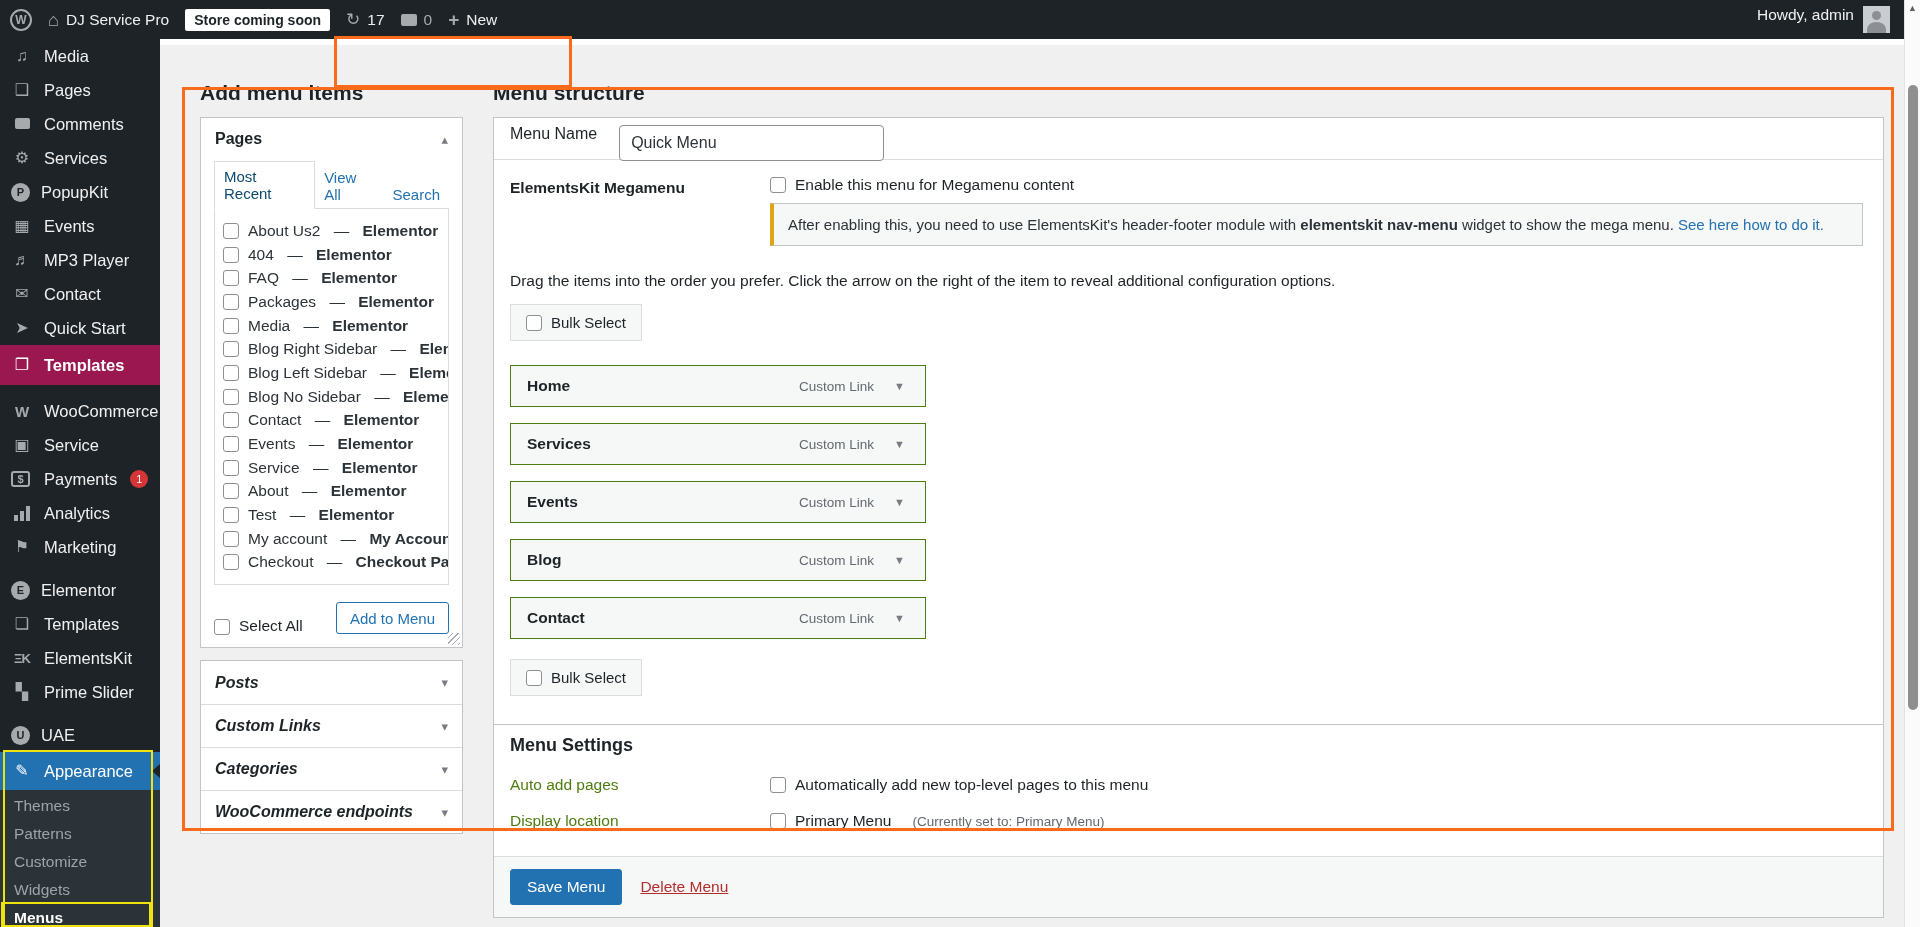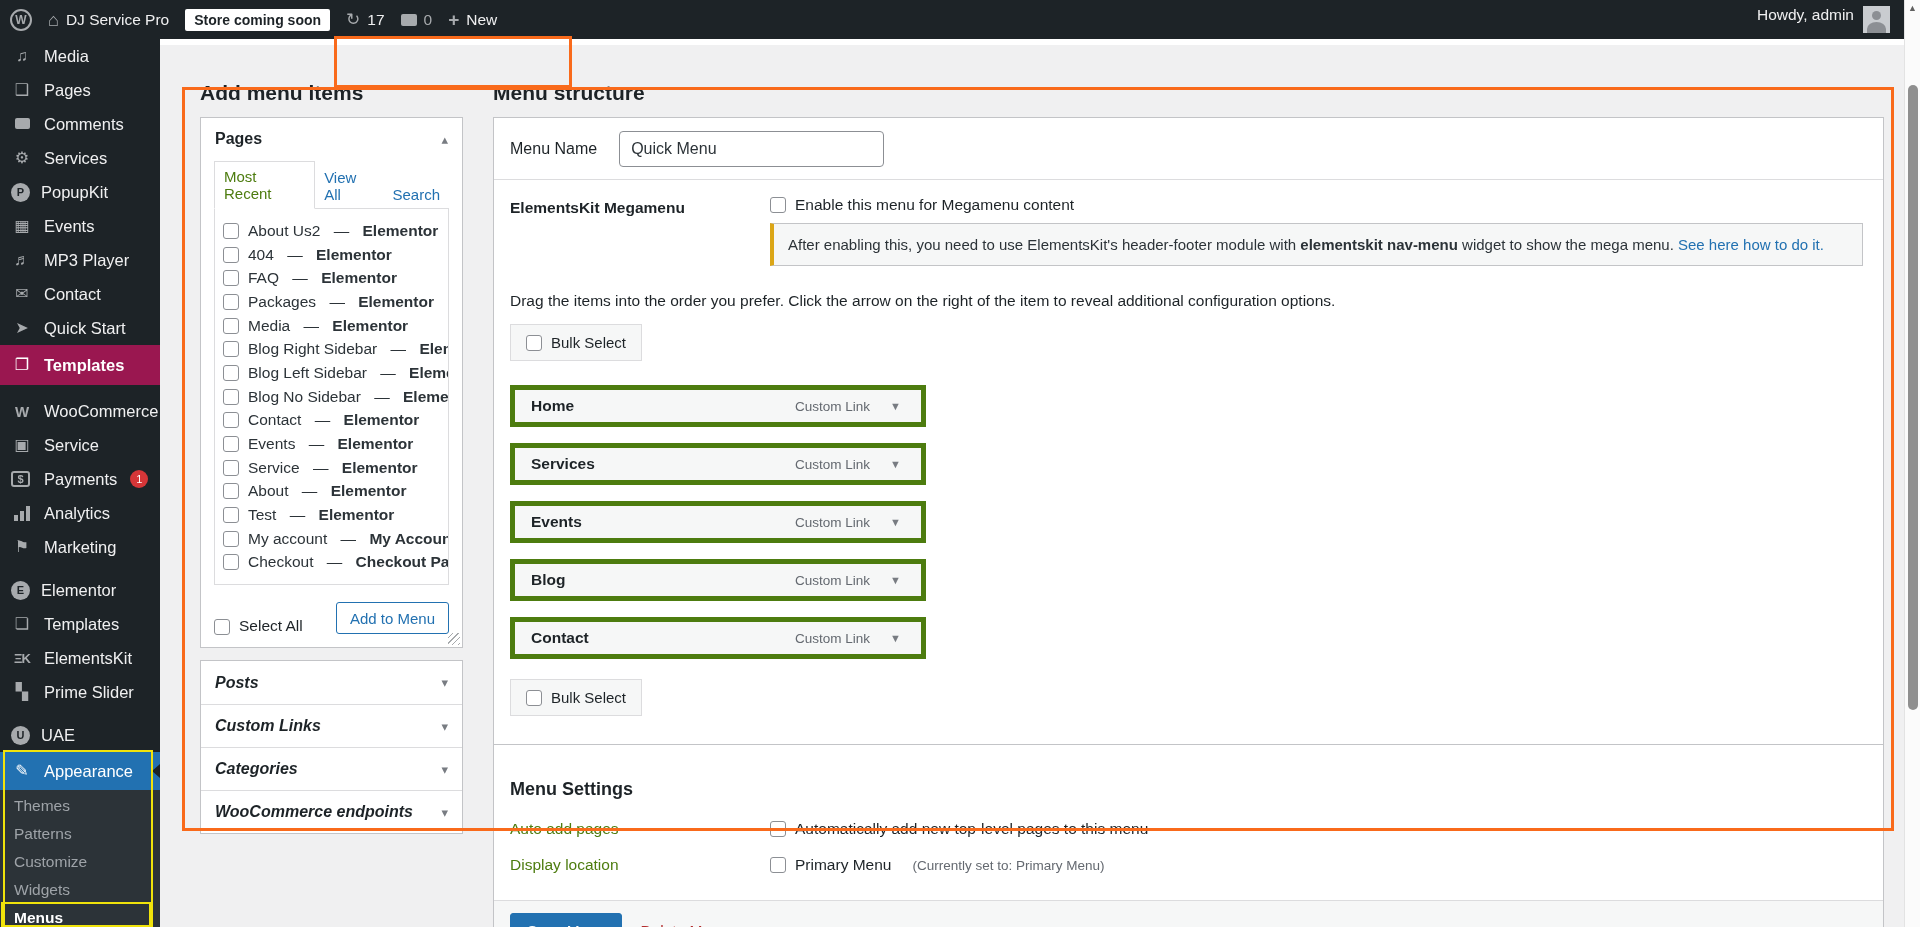--- a/index.html
+++ b/index.html
@@ -64,53 +64,53 @@
   h2.col-title { font-size:21px; font-weight:600; margin:36px 0 12px; color:#1d2327; }
 
   
   .left-col { width:263px; flex:0 0 263px; }
   .postbox { background:#fff; border:1px solid #c3c4c7; position:relative; }
   .postbox-header { display:flex; align-items:center; justify-content:space-between; padding:12px 14px; font-weight:600; font-size:16px; cursor:pointer; }
   .toggle { color:#787c82; font-size:13px; }
   .pages-body { padding:0 13px 12px; }
   .tabs { display:flex; align-items:flex-end; font-size:15px; position:relative; top:1px; }
   .tab { padding:6px 9px; color:#2271b1; cursor:pointer; }
-  .tab.active { background:#fff; border:1px solid #dcdcde; border-bottom:1px solid #fff; color:#4d7c0f; }
+  .tab.active { background:#fff; border:1px solid #dcdcde; border-bottom:1px solid #fff; color:#0c4a6e; }
   .listbox { border:1px solid #dcdcde; height:377px; padding:10px 8px; overflow:hidden; }
   .page-item { display:flex; align-items:center; gap:9px; height:23.7px; font-size:15.5px; color:#2c3338; white-space:nowrap; }
   .cb { width:16px; height:16px; border:1px solid #8c8f94; border-radius:3px; background:#fff; flex:0 0 16px; display:inline-block; cursor:pointer; }
   .psep { white-space:pre; }
   .ptype { font-weight:bold; }
   .pages-footer { display:flex; align-items:center; justify-content:space-between; margin-top:16px; }
   .selall { display:flex; align-items:flex-end; gap:9px; font-size:15.5px;margin-top:16px; }
   .resize-handle { position:absolute; right:2px; bottom:2px; width:12px; height:12px; background:repeating-linear-gradient(135deg, transparent 0 3px, #a7aaad 3px 4px); cursor:nwse-resize; }
   .accordions { margin-top:12px; background:#fff; border:1px solid #c3c4c7;font-style:italic; }
   .acc-row { display:flex; align-items:center; justify-content:space-between; padding:0 14px; height:43px; font-weight:600; font-size:16px; cursor:pointer; border-top:1px solid #dcdcde; }
   .acc-row:first-child { border-top:none; }
 
   
   .right-col { flex:1; }
   .menu-edit { background:#fff; border:1px solid #c3c4c7; }
-  .name-row { display:flex; align-items:center; gap:22px; padding:7px 16px; border-bottom:1px solid #dcdcde; height:62px; }
+  .name-row { display:flex; gap:22px; padding:7px 16px; border-bottom:1px solid #dcdcde; height:42px; }
   .menu-name-input { width:265px; height:36px; border:1px solid #8c8f94; border-radius:4px; padding:0 11px; font-size:16px; font-family:inherit; color:#2c3338; }
   .edit-body { padding:16px 16px 0; }
   .mm-row { display:flex; }
   .mm-label { width:260px; flex:0 0 260px; font-weight:bold; font-size:15.5px; padding-top:3px; }
   .mm-right { flex:1; margin-right:4px; }
   .cb-line { display:flex; align-items:center; gap:9px; font-size:15.5px; }
   .notice { margin-top:9px; border:1px solid #c3c4c7; border-left:4px solid #dba617; background:#f6f7f7; padding:12px 14px; font-size:15px; color:#2c3338; }
   .drag-hint { margin-top:26px; font-size:15.5px; }
   .bulk-chip { margin-top:14px; display:inline-flex; align-items:center; gap:9px; border:1px solid #dcdcde; background:#f6f7f7; padding:9px 15px; font-size:15px; cursor:pointer; }
   .ms-items { margin-top:24px; display:flex; flex-direction:column; gap:16px; width:416px; }
-  .ms-item { height:42px; background:#f6f7f7; border:5px solid #4d7c0f; display:flex; align-items:center; padding:12px 16px; cursor:grab; }
+  .ms-item { height:42px; background:#f6f7f7; border:1px solid #4d7c0f; display:flex; align-items:center; padding:12px 16px; cursor:grab; }
   .ms-item .ilabel { font-weight:600; font-size:15.5px; }
   .ms-item .itype { margin-left:auto; color:#646970; font-size:13.5px; }
   .ms-item .iarrow { color:#787c82; font-size:11px; margin:0 4px 0 20px; cursor:pointer; }
   .chip2 { margin-top:20px; }
-  .menu-settings { margin:28px -16px 0; border-top:1px solid #c3c4c7; padding:28px 16px 2px; }
+  .menu-settings { margin:28px -16px 0; border-top:1px solid #c3c4c7; padding:4px 16px 2px; }
   .menu-settings h3 { font-size:18px; font-weight:600; margin:6px 0 20px; }
   .set-row { display:flex; margin-bottom:18px; }
   .set-label { width:260px; flex:0 0 260px; color:#4d7c0f; font-size:15.5px; }
   .set-note { color:#646970; font-size:13.5px; margin-left:12px; }
   .edit-footer { margin:6px -16px 0; border-top:1px solid #dcdcde; background:#f6f7f7; padding:12px 16px; display:flex; align-items:center; gap:18px; }
   .btn-primary { background:#2271b1; color:#fff; border:1px solid #2271b1; border-radius:3px; padding:8px 16px; font-size:15.5px; cursor:pointer; font-family:inherit; }
   a.delete-link { color:#b32d2e; text-decoration:underline; font-size:15.5px; cursor:pointer; }
 
   
   .anno { position:fixed; pointer-events:none; z-index:70; }

